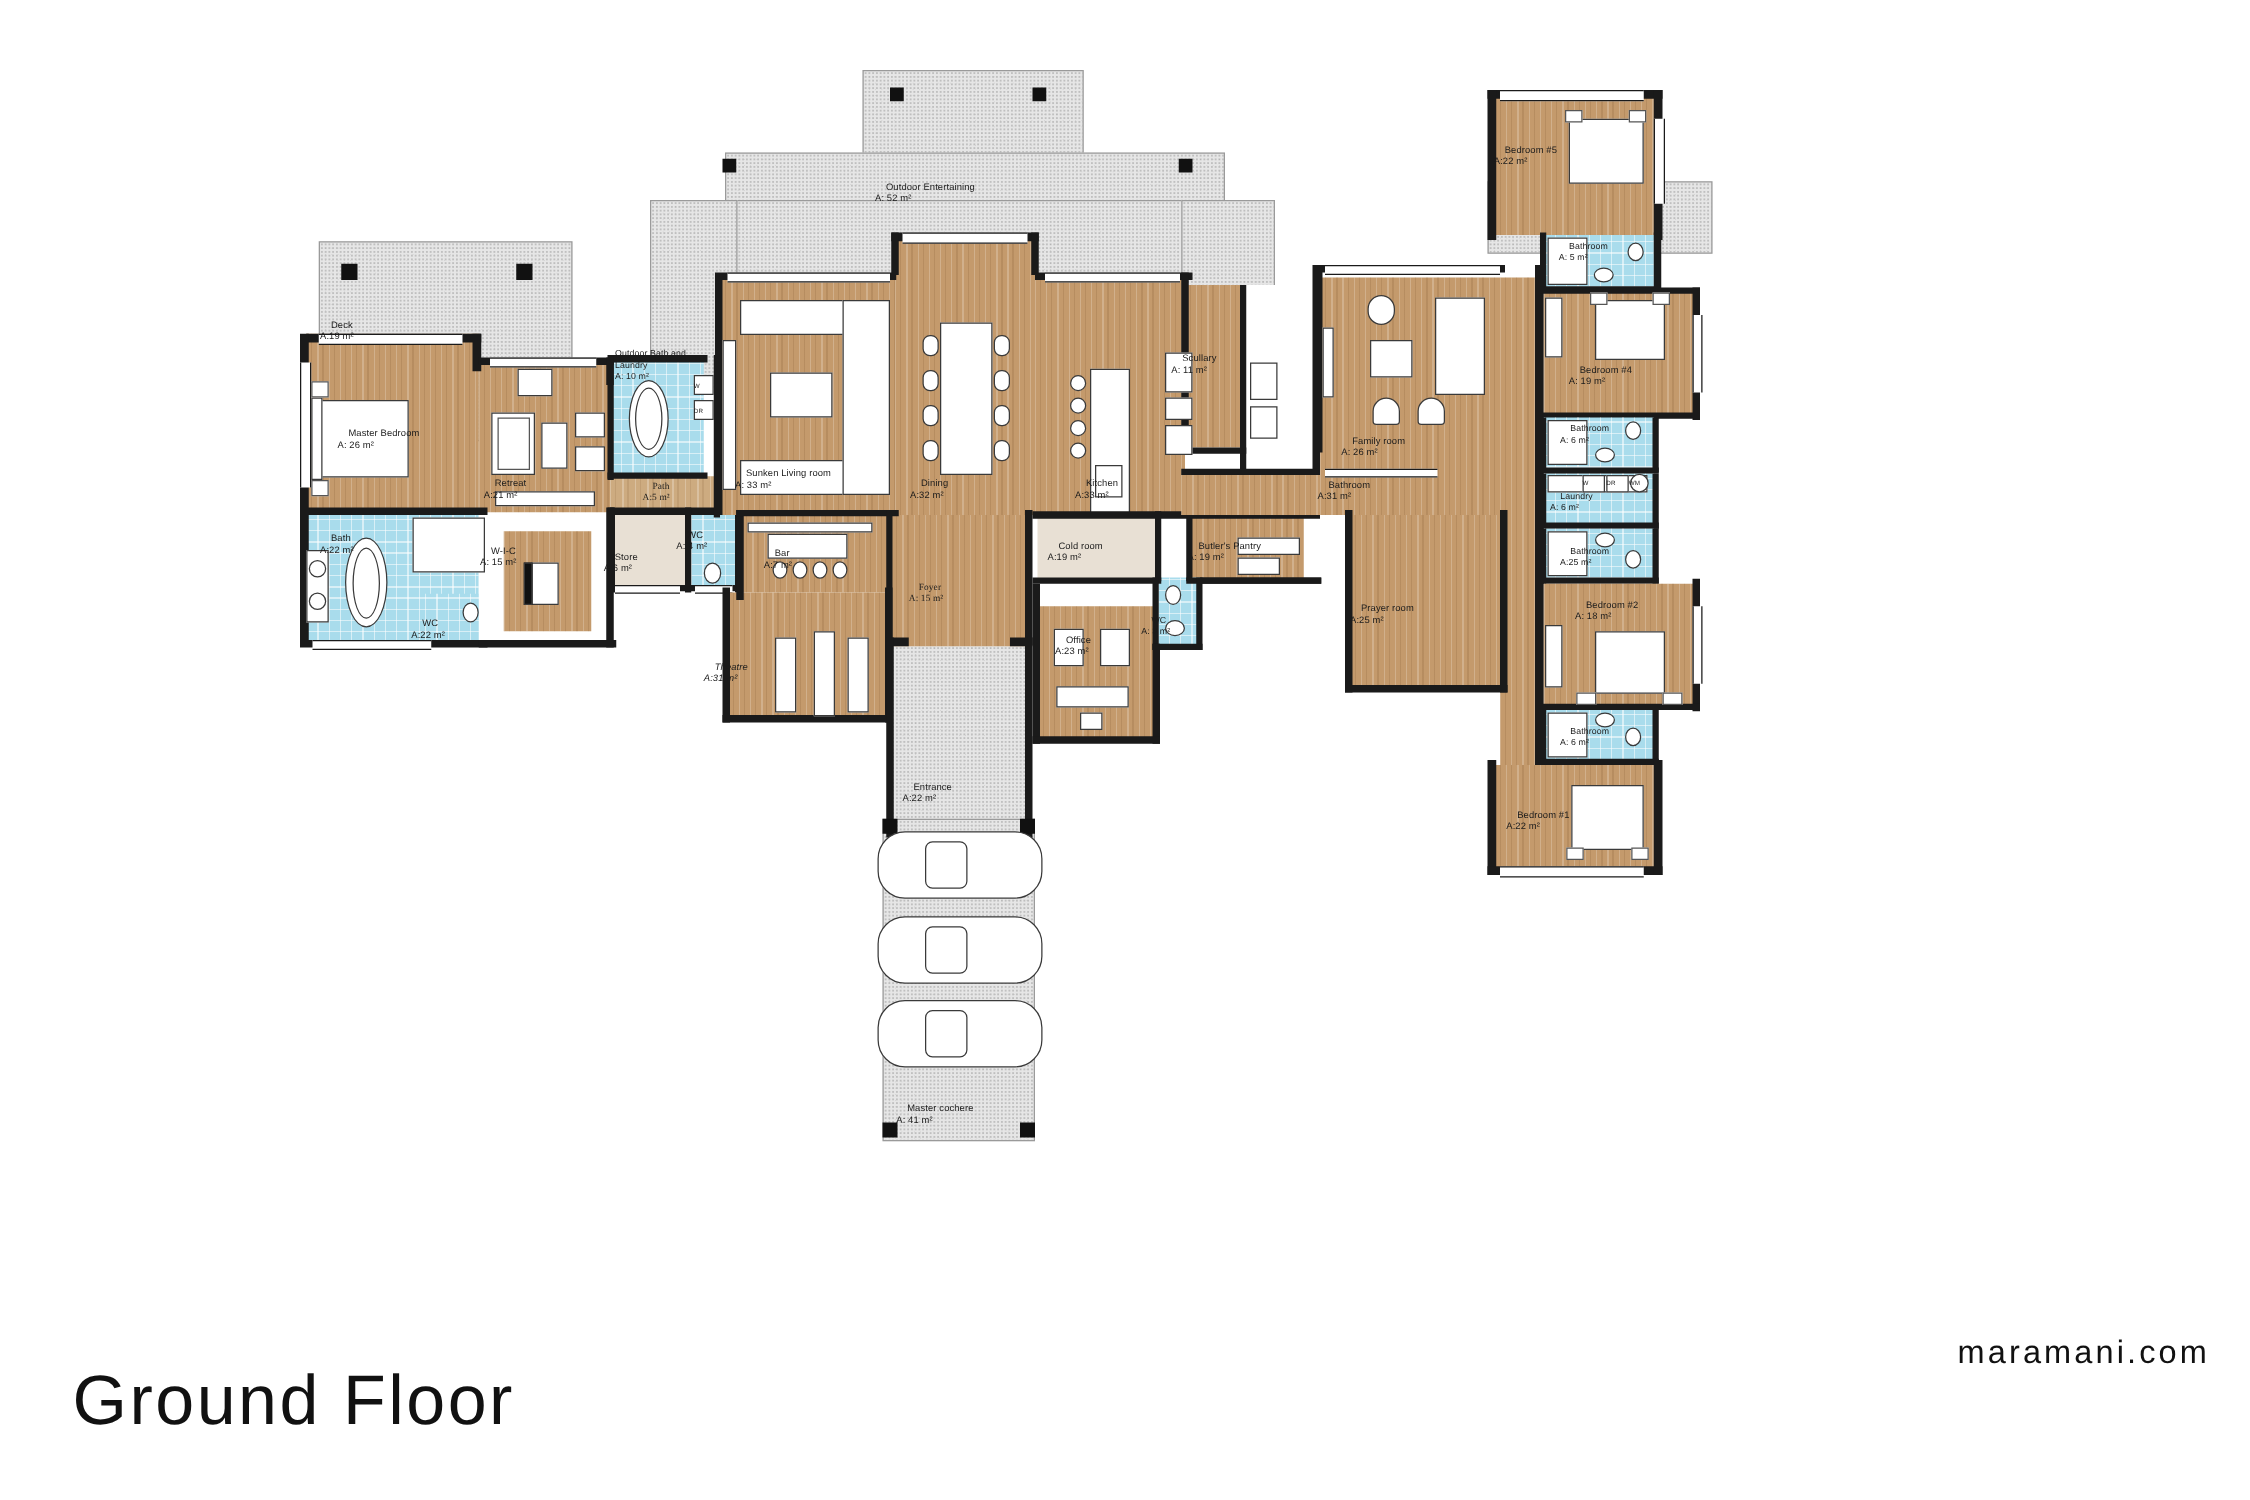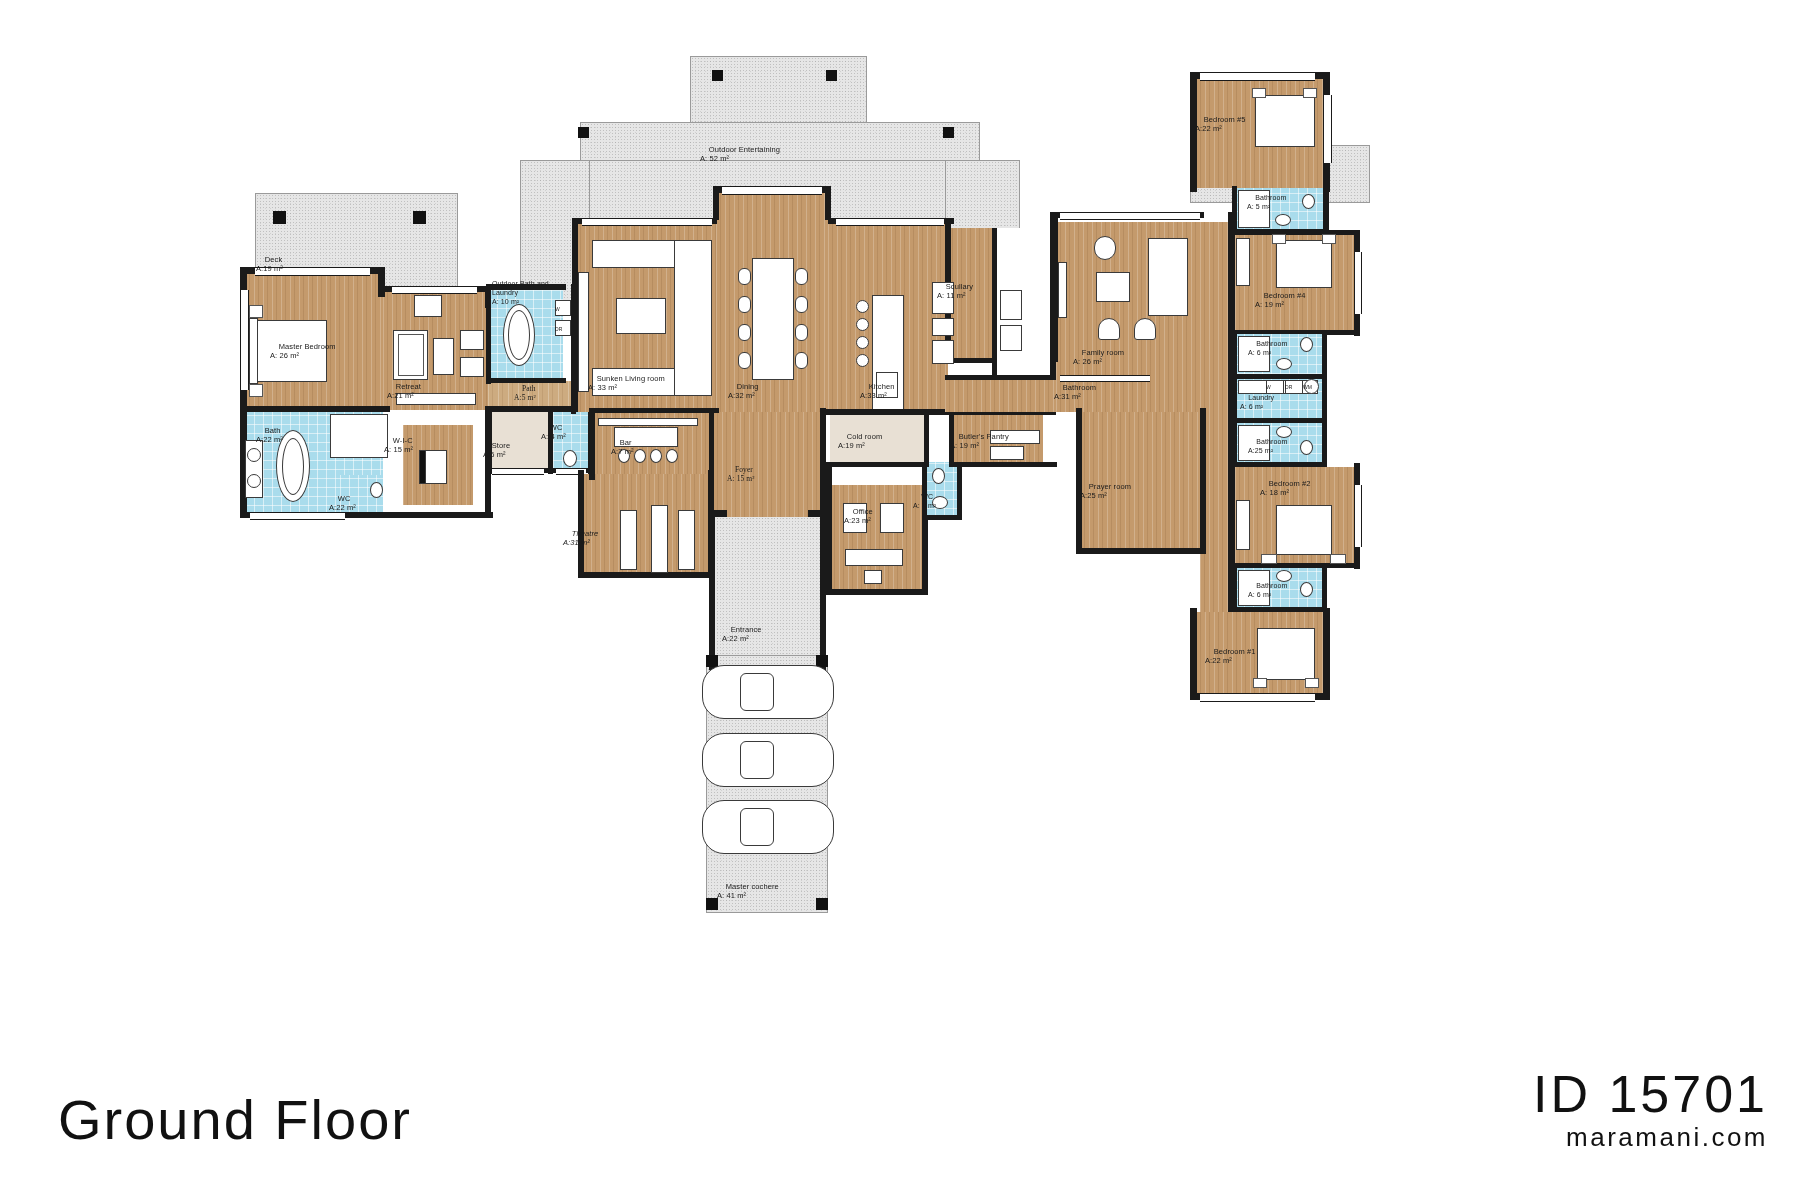--- a/index.html
+++ b/index.html
@@ -490,15 +490,14 @@
   <div class="lbl" style="left:1266px;top:383px;width:18px;font-size:5px;">W</div>
   <div class="lbl" style="left:1285px;top:383px;width:18px;font-size:5px;">DR</div>
   <div class="lbl" style="left:1303px;top:383px;width:17px;font-size:5px;">WM</div>
   <div class="lbl" style="left:555px;top:305px;width:16px;font-size:5px;">W</div>
   <div class="lbl" style="left:555px;top:325px;width:16px;font-size:5px;">DR</div>
 
 </div>
 
 <div id="title">Ground Floor</div>
 <div id="idbox">
-  <div id="idnum">ID 15701</div>
   <div id="idsite">maramani.com</div>
 </div>
 
 </body></html>

